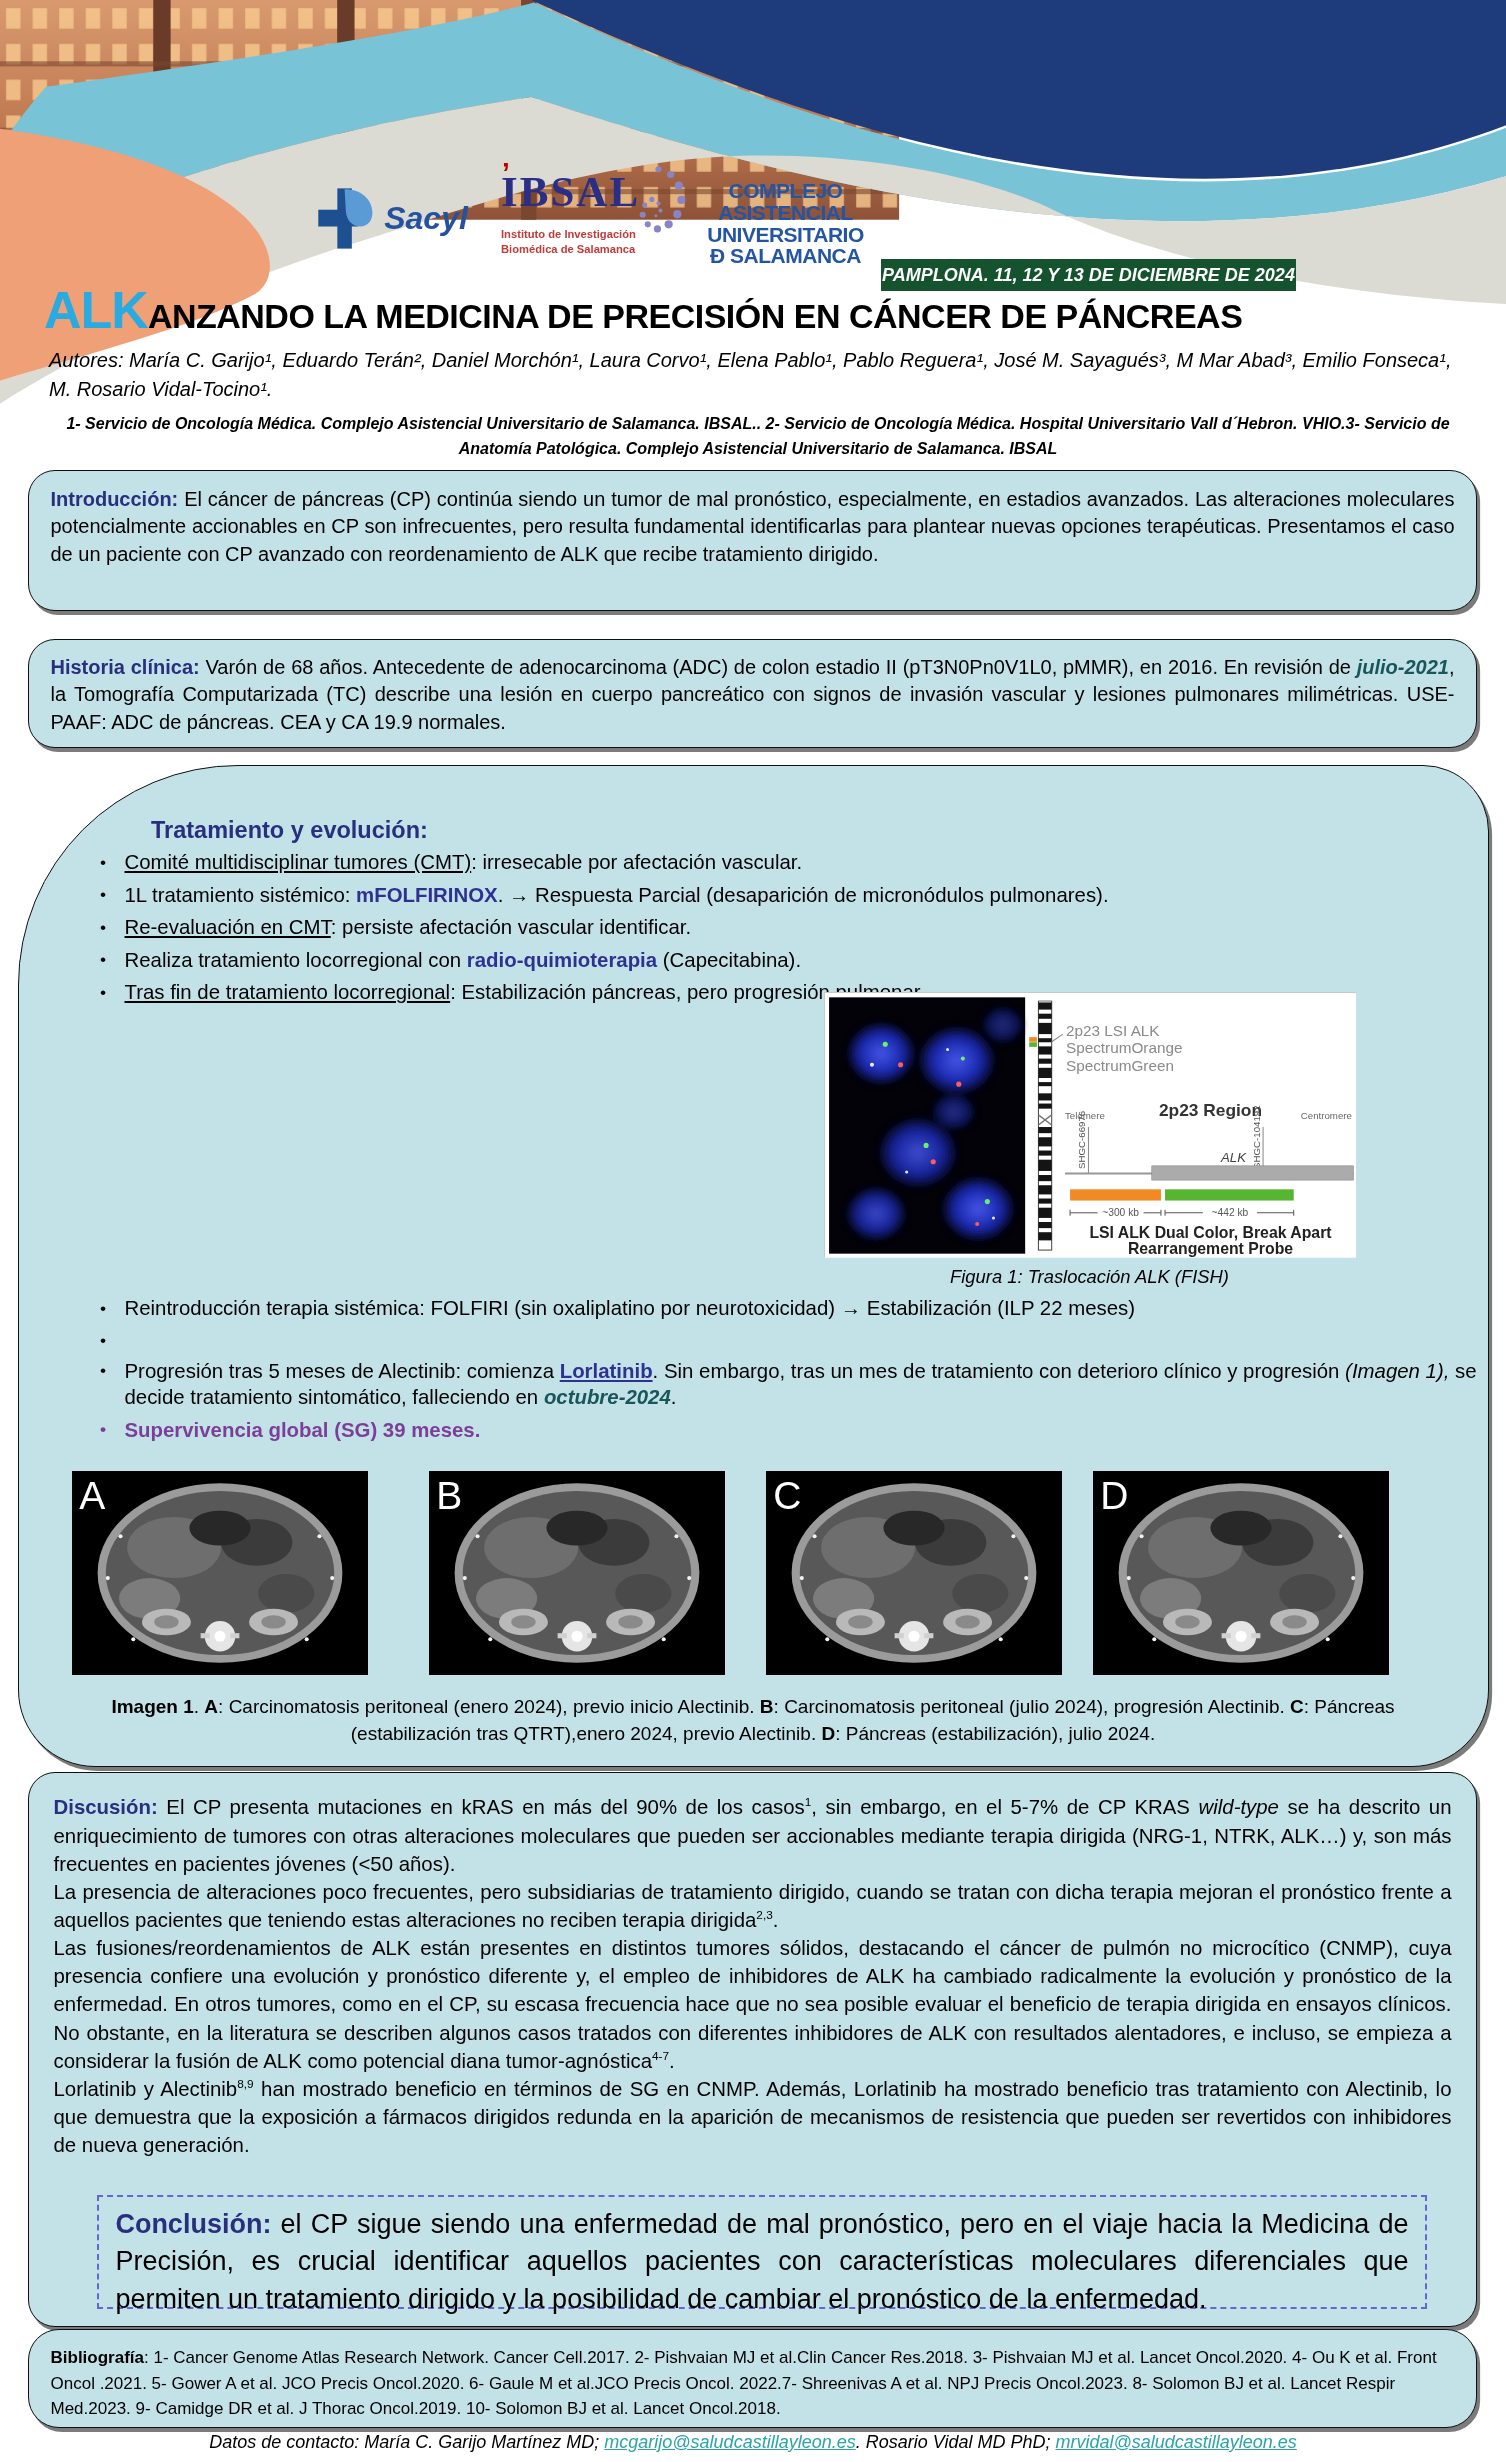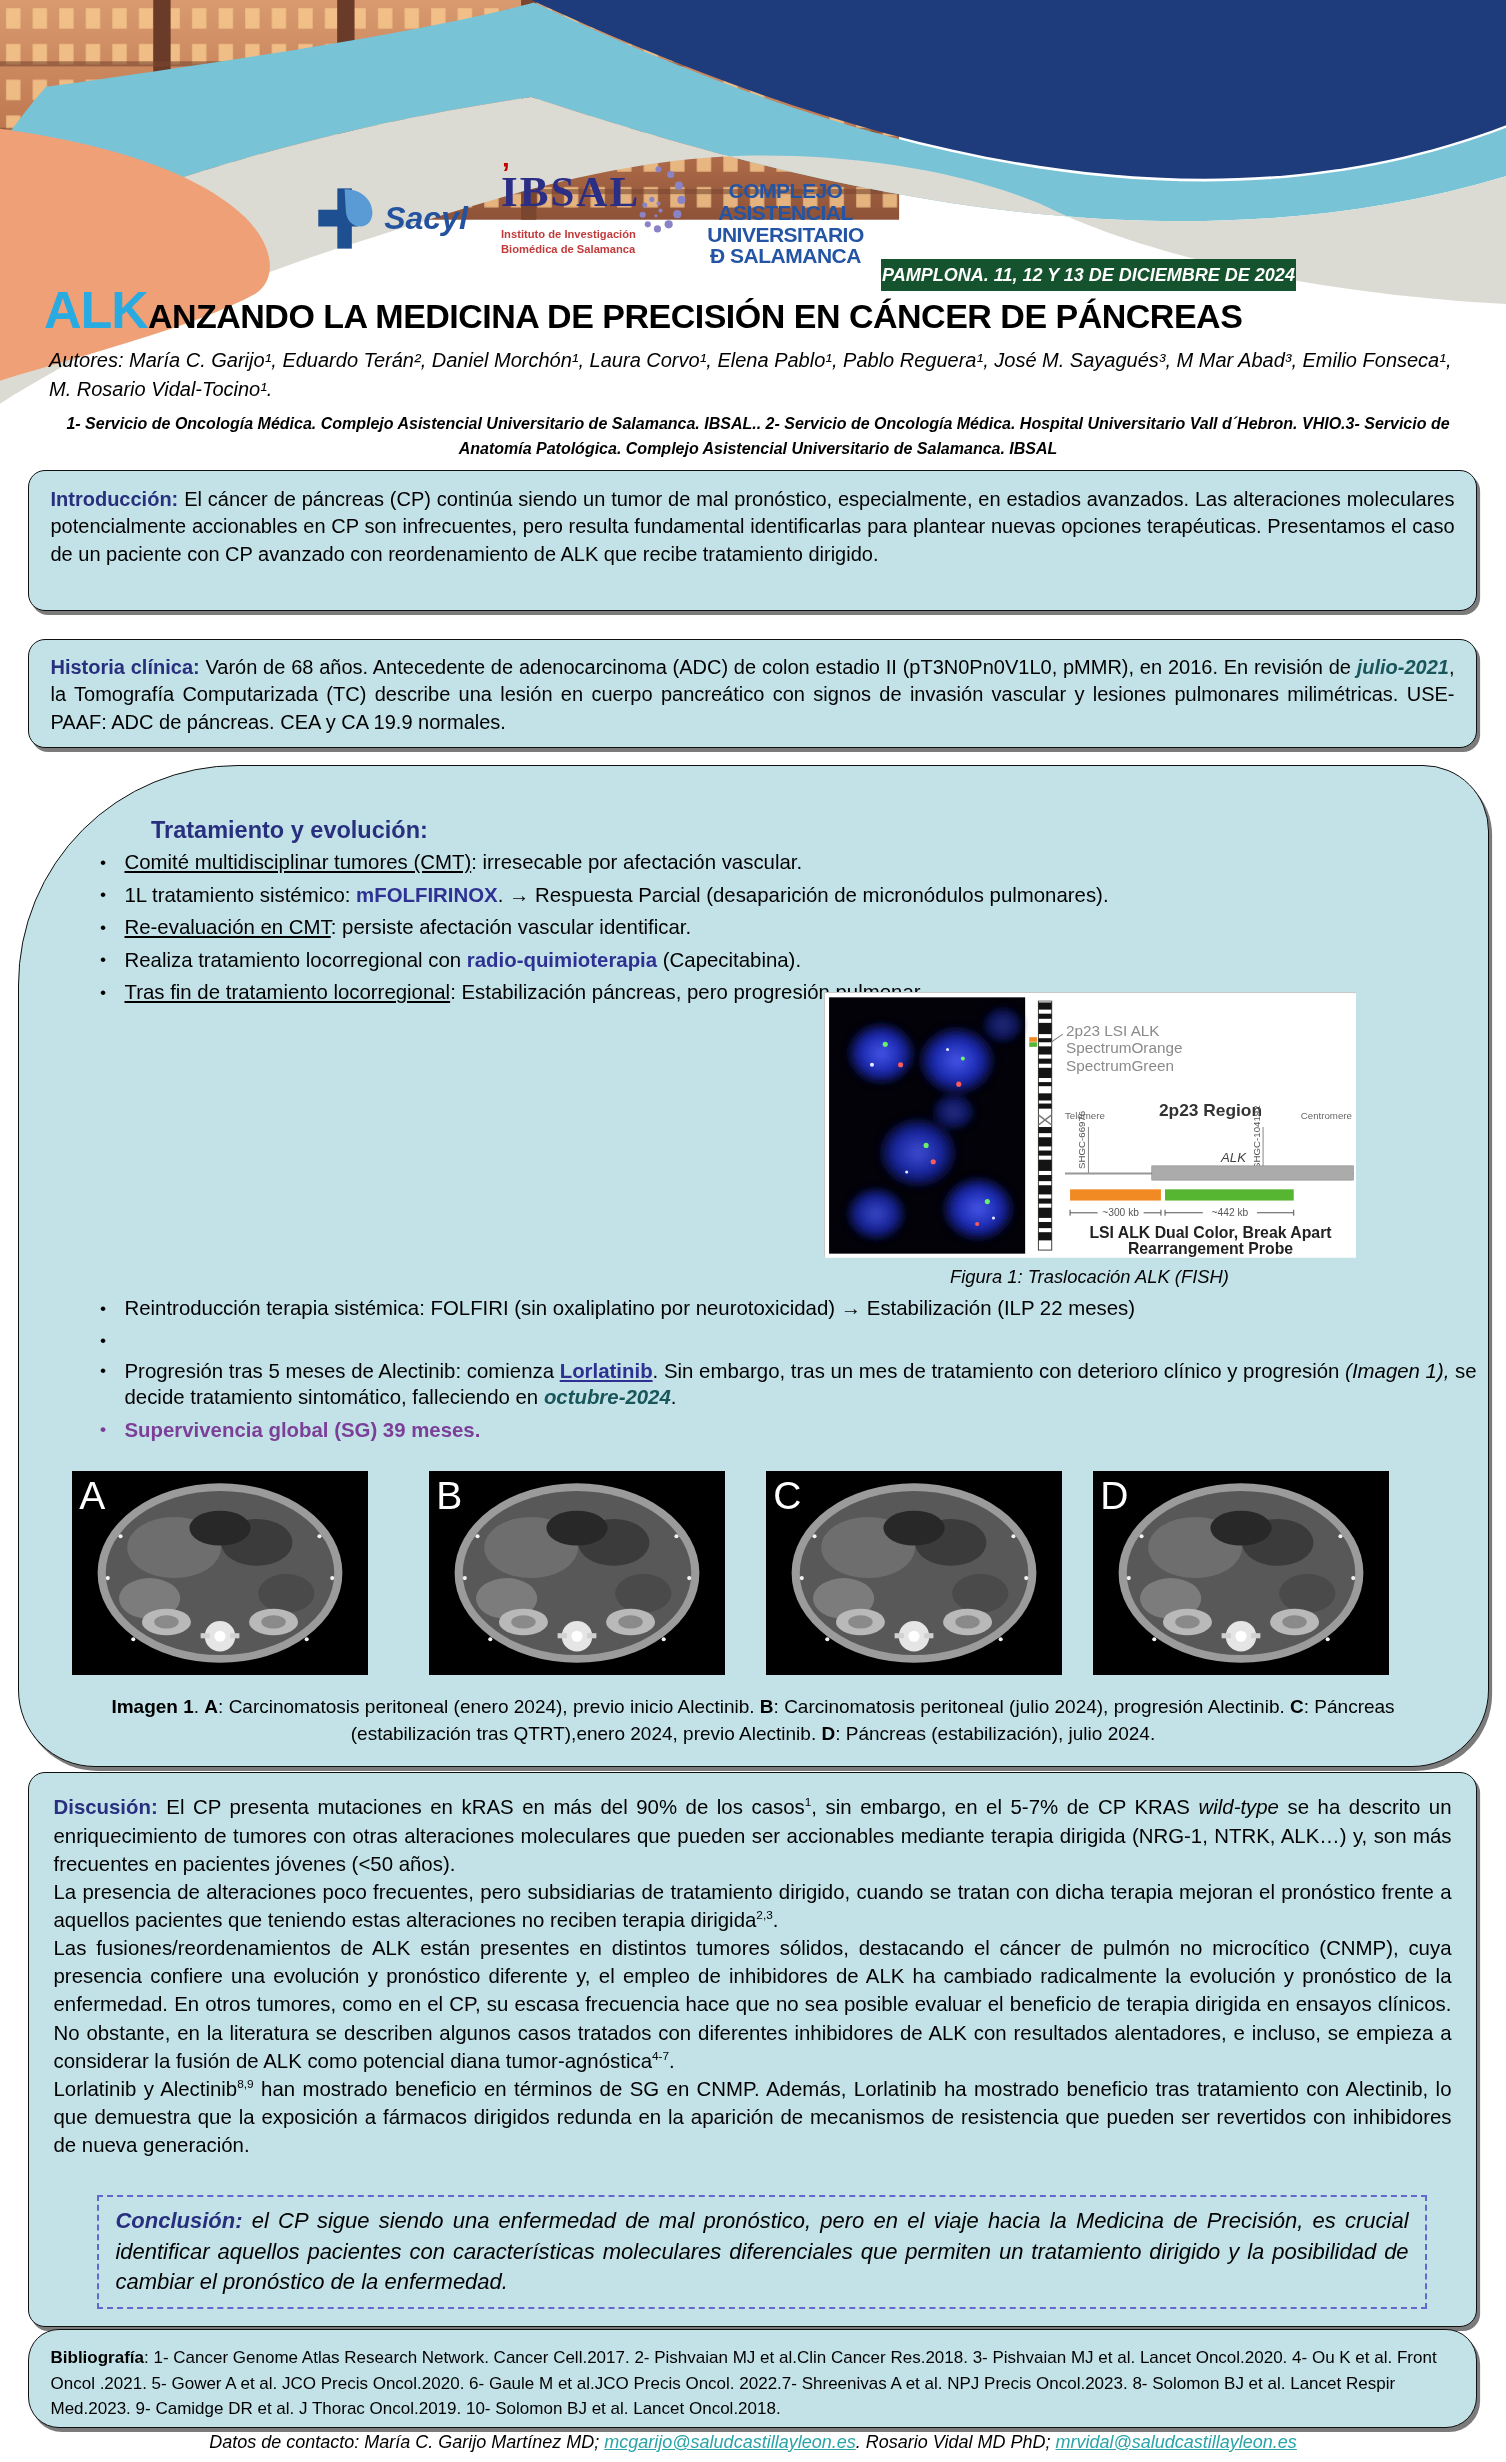--- a/index.html
+++ b/index.html
@@ -34,21 +34,21 @@
 
   
   .title-row { left:44px; top:280px; display:flex; align-items:baseline; white-space:nowrap; }
   .title-alk { font-size:52px; font-weight:800; color:#29ABE2; letter-spacing:-1px; }
   .title-rest { font-size:34px; font-weight:800; color:#000; letter-spacing:-0.5px; }
   .authors { left:49px; top:346px; width:1418px; font-size:20px; font-style:italic; line-height:1.45; }
   .affils  { left:49px; top:412px; width:1418px; font-size:16px; font-style:italic; font-weight:bold;
              line-height:1.55; text-align:center; }
 
   
-  .tealbox { position:absolute; background:#C3E2E8; border:1.5px solid #101010; border-radius:17px;
+  .tealbox { position:absolute; background:#C3E2E8; border:1.5px solid #101010; border-radius:27px;
              box-shadow:3.1px 4.1px 0 rgba(15,15,15,.55); }
   .intro-box    { left:28px; top:470px;  width:1449px; height:141px; padding:15.3px 21.5px; font-size:20px; line-height:1.36; text-align:justify; }
   .historia-box { left:28px; top:639px; width:1449px; height:109px; padding:14.3px 21.5px; font-size:20px; line-height:1.36; text-align:justify; }
   .blob         { left:18px; top:765px; width:1471px; height:1002px; border-radius:220px 66px 77px 77px; }
   .discusion-box{ left:28px; top:1772px; width:1449px; height:555px; padding:20.4px 24.5px; font-size:20.4px; line-height:1.38; text-align:justify; }
   .biblio-box   { left:28px; top:2329px; width:1449px; height:99px; border-radius:31px; padding:15.3px 21.5px;
                   font-size:17px; line-height:1.5; }
 
   .trat-head { left:151px; top:817px; font-size:23.5px; font-weight:bold; color:#282F7E; }
   .brows { display:flex; flex-direction:column; }
@@ -64,21 +64,21 @@
   .est-head { font-size:22.5px; font-weight:bold; color:#282F7E; margin-bottom:2px; }
 
   .fish-fig { left:824px; top:992px; width:531px; height:265px; background:#fff; border:0.5px solid #c9c9c9; }
   .fig-cap  { left:824px; top:1266px; width:531px; text-align:center; font-style:italic; font-size:18.4px; }
 
   .ct { position:absolute; top:1471px; width:296px; height:204px; background:#000; }
   .ct-letter { position:absolute; left:7.2px; top:3.1px; color:#fff; font-size:39px; font-weight:500; z-index:2; }
   .img-cap { left:102px; top:1694px; width:1302px; text-align:center; font-size:19px; line-height:1.4; }
 
   .conclusion-box { left:97px; top:2195px; width:1330px; height:114px; border:2.6px dashed #6468CC;
-                    padding:9.2px 16.4px; font-size:22px; line-height:1.38; text-align:justify;font-style:italic; }
+                    padding:9.2px 16.4px; font-size:27px; line-height:1.38; text-align:justify; }
 
   .contact { left:0; top:2432px; width:1506px; text-align:center; font-size:18px; font-style:italic; }
 
   
   .sg-t {}
   .sg-b { font-weight:bold; }
   .sg-nav { font-weight:bold; color:#282F7E; }
   .sg-navu { font-weight:bold; color:#282F7E; text-decoration:underline; }
   .sg-u { text-decoration:underline; }
   .sg-i { font-style:italic; }

